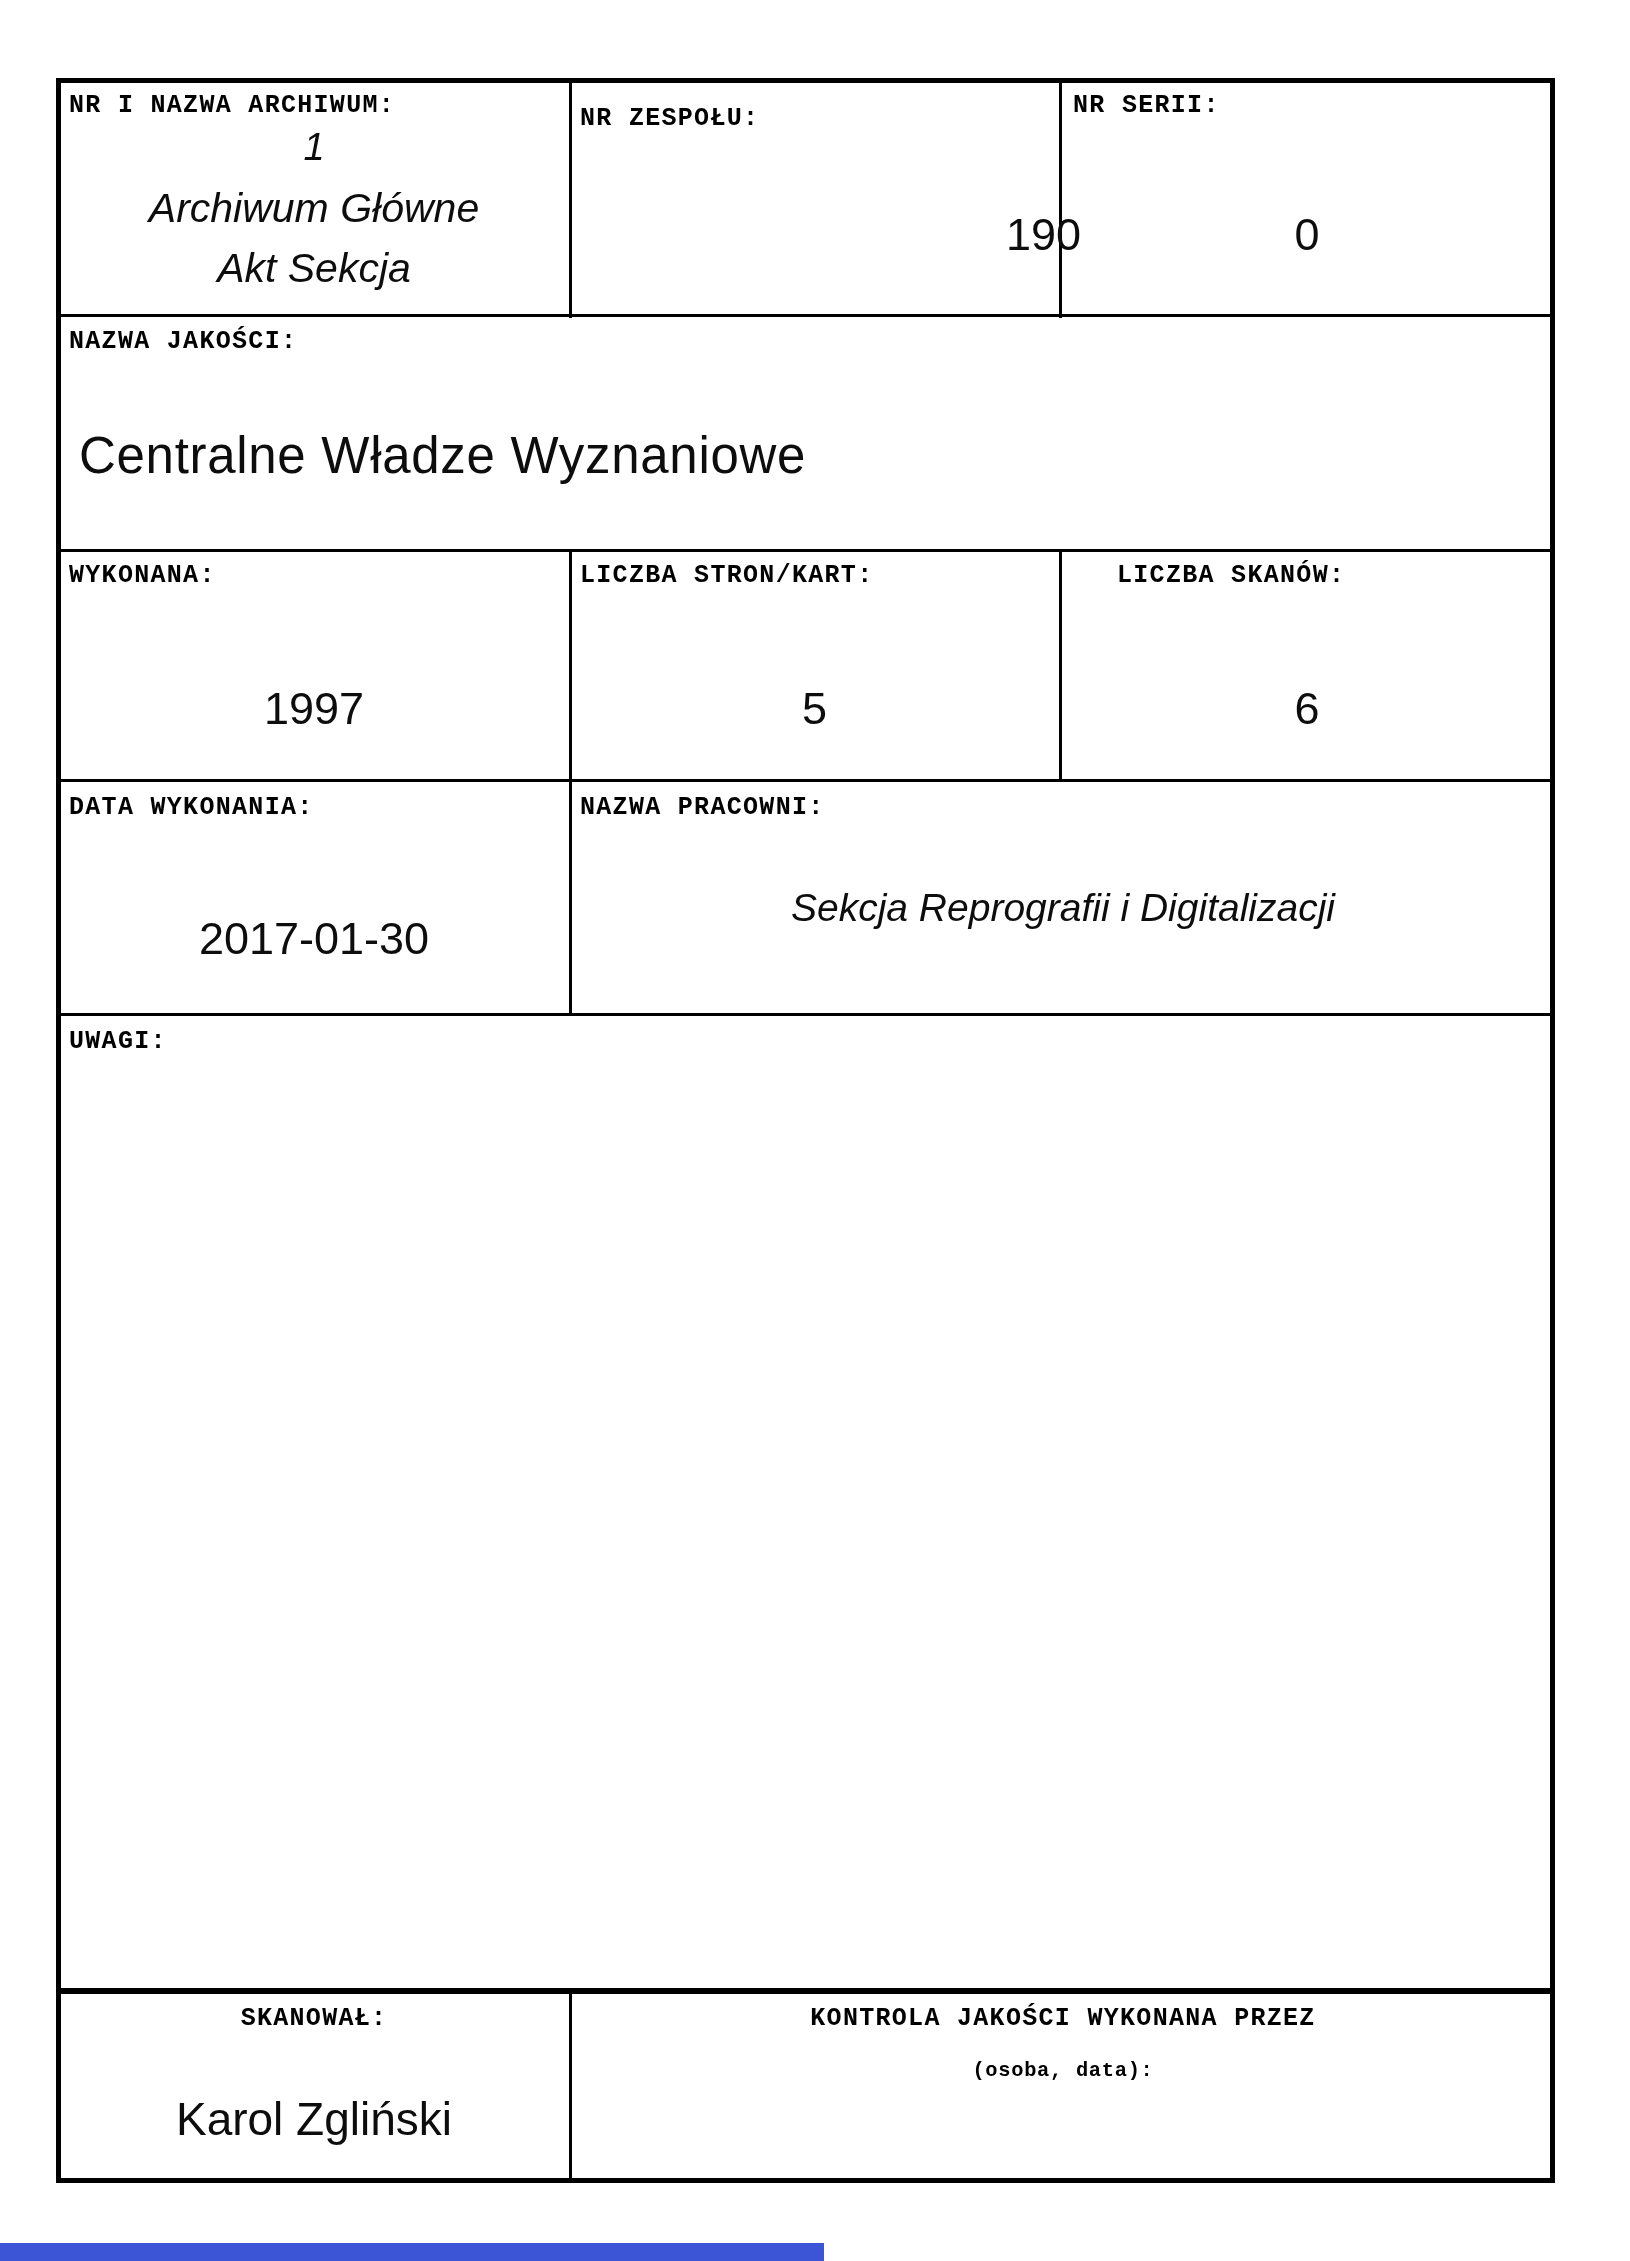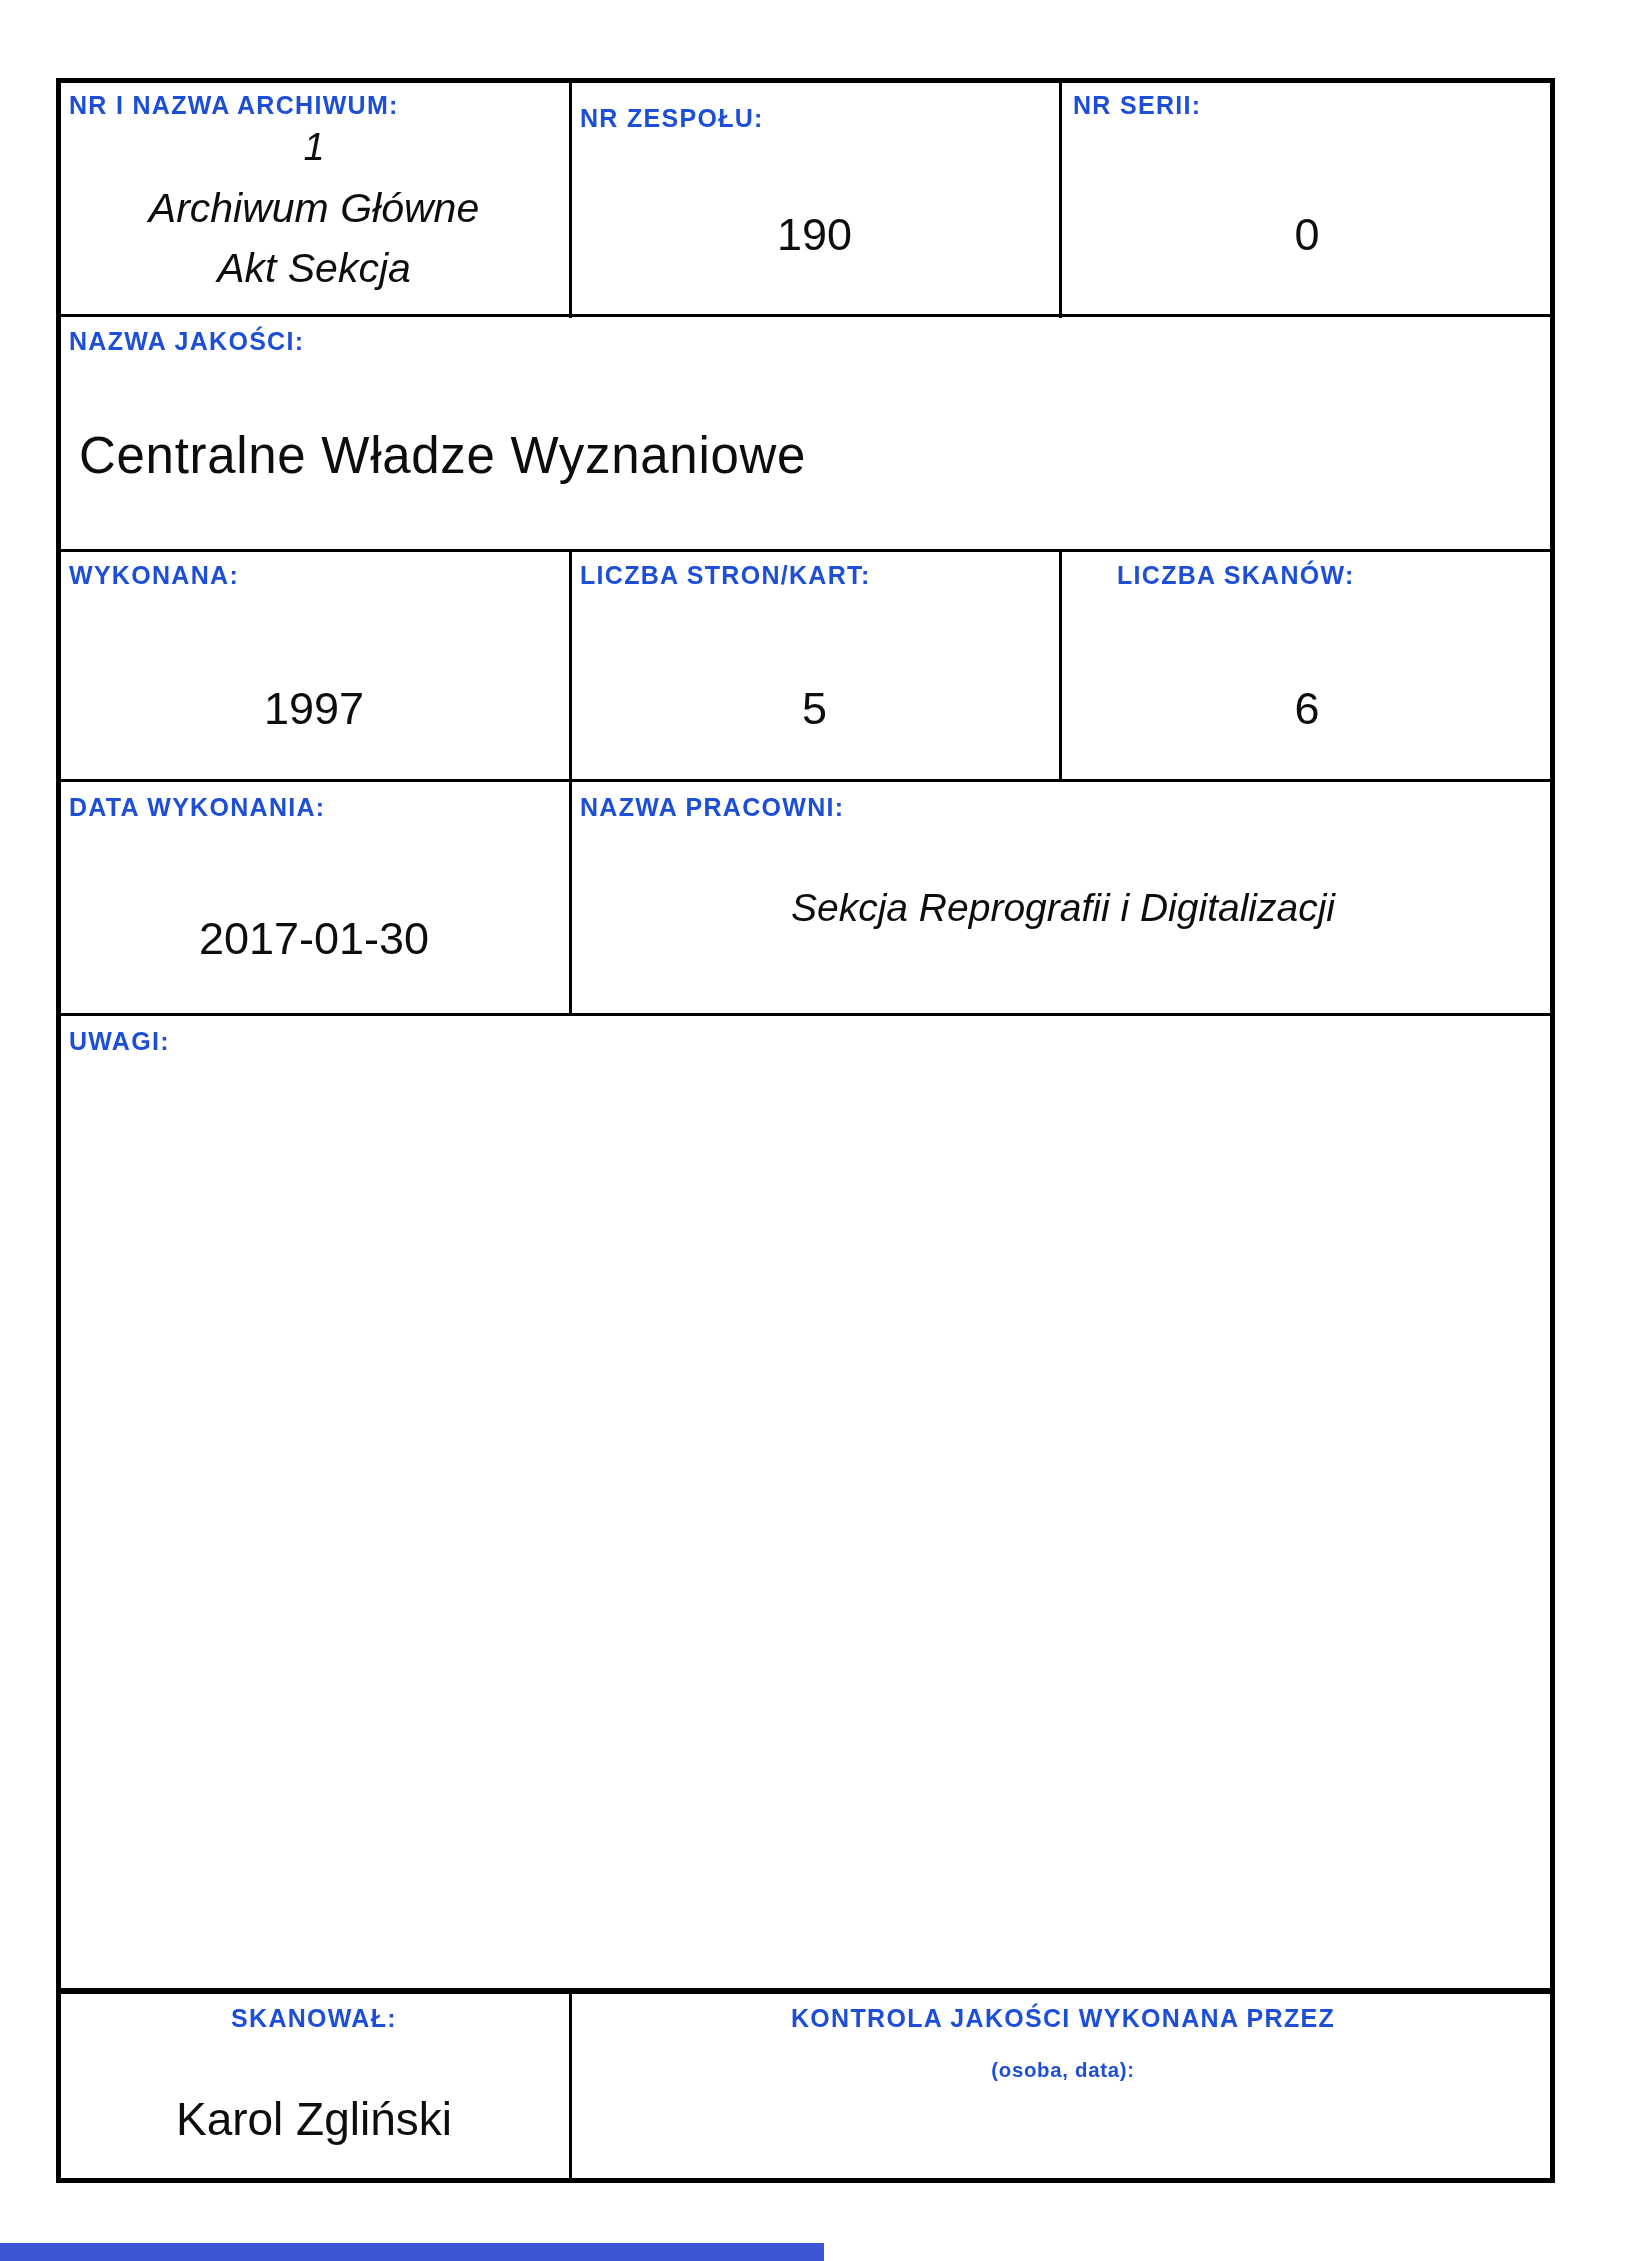--- a/index.html
+++ b/index.html
@@ -16,26 +16,26 @@
   .tbl-outer{
     position:absolute;
     left:56px;top:78px;
     width:1499px;height:2105px;
     border:5.3px solid #000;
     box-sizing:border-box;
     background:transparent;
   }
   .lbl{
     position:absolute;
-    font-family:Liberation Sans, sans-serif;
+    font-family:Liberation Mono, monospace;
     font-weight:bold;
     font-size:25px;
     letter-spacing:1.3px;
     white-space:nowrap;
-    color:#1d4ed8;
+    color:#000000;
   }
   .lbl.small{font-size:20.4px;letter-spacing:0.7px;}
   .val{
     position:absolute;
     font-family:"Liberation Sans", sans-serif;
     font-size:45px;
     white-space:nowrap;
     color:#0d0d0d;
   }
   .italic{font-style:italic;}
@@ -60,21 +60,21 @@
   <div class="line" style="left:569px;top:1988px;width:3.3px;height:195px;"></div>
   <div class="line" style="left:1059px;top:78px;width:3.3px;height:240px;"></div>
   <div class="line" style="left:1059px;top:549px;width:3.3px;height:233px;"></div>
 
   <div class="lbl" style="left:69px;top:91px;">NR I NAZWA ARCHIWUM:</div>
   <div class="val italic ctr" style="left:61px;width:506px;top:126px;font-size:38px;">1</div>
   <div class="val italic ctr" style="left:61px;width:506px;top:185px;font-size:41px;">Archiwum Główne</div>
   <div class="val italic ctr" style="left:61px;width:506px;top:245px;font-size:41px;">Akt Sekcja</div>
 
   <div class="lbl" style="left:580px;top:104px;">NR ZESPOŁU:</div>
-  <div class="val ctr" style="left:574px;width:481px;top:209px;">190</div>
+  <div class="val ctr" style="left:600px;width:481px;top:209px;text-align:right;">190</div>
 
   <div class="lbl" style="left:1073px;top:91px;">NR SERII:</div>
   <div class="val ctr" style="left:1062px;width:490px;top:209px;">0</div>
 
   <div class="lbl" style="left:69px;top:327px;">NAZWA JAKOŚCI:</div>
   <div class="val" style="left:79px;top:426px;font-size:51px;letter-spacing:0.7px;">Centralne Władze Wyznaniowe</div>
 
   <div class="lbl" style="left:69px;top:561px;">WYKONANA:</div>
   <div class="val ctr" style="left:61px;width:506px;top:683px;">1997</div>
 

